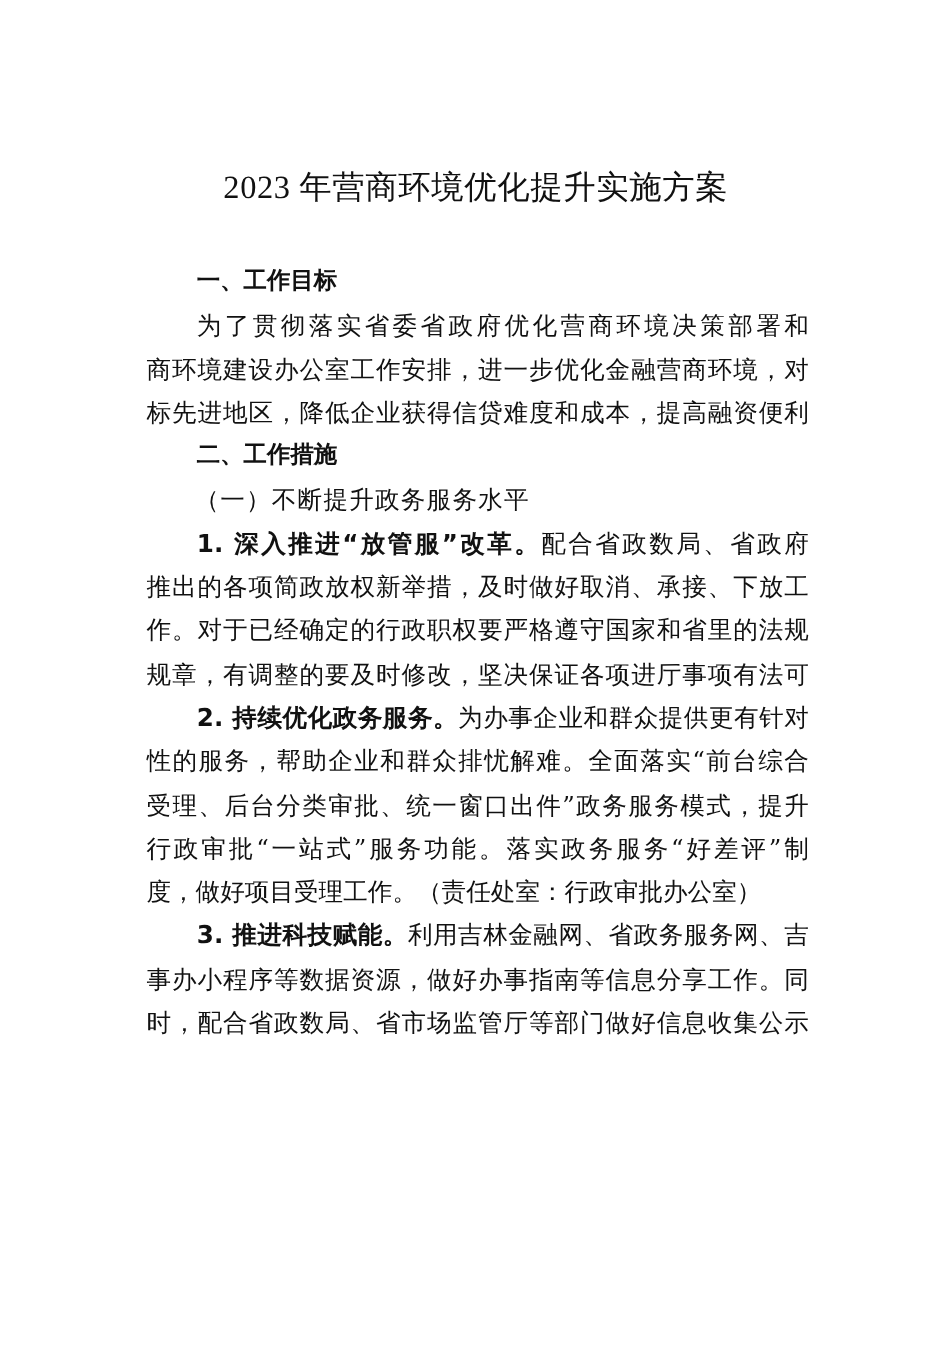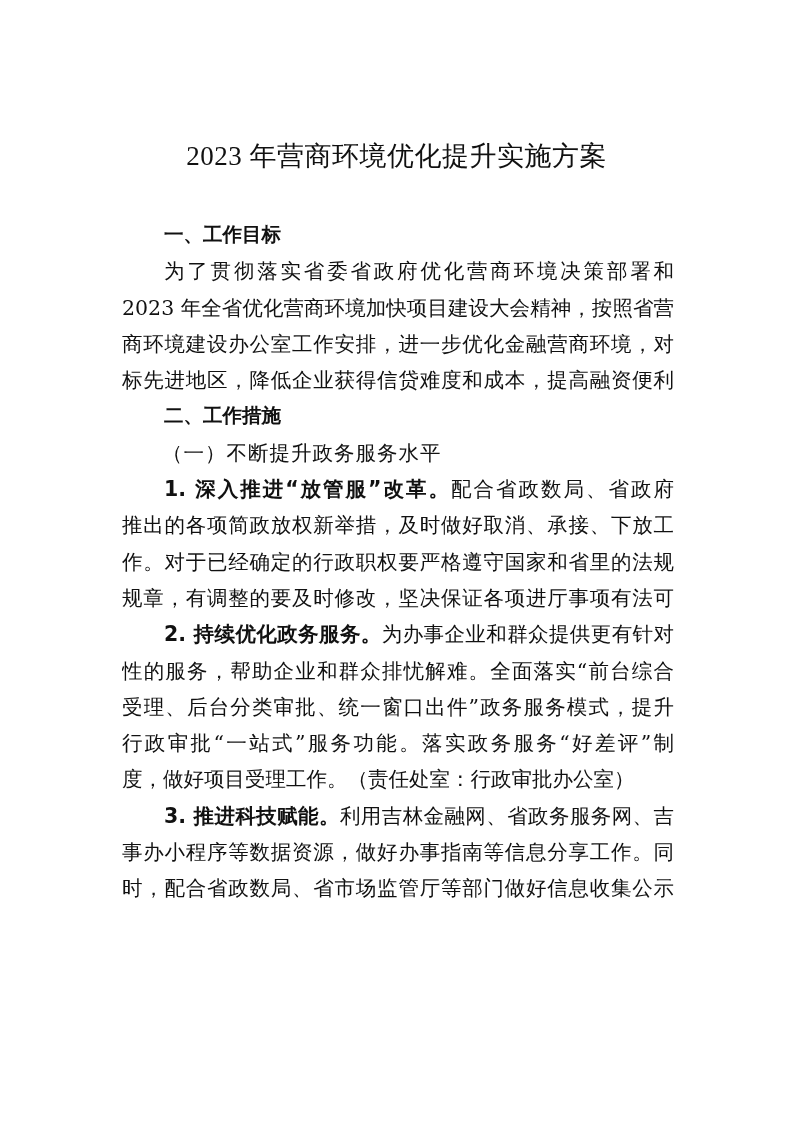--- a/index.html
+++ b/index.html
@@ -19,37 +19,36 @@
     position: absolute; left: 122px; top: 217px; width: 552px;
   }
   .line {
     height: 36.3px; line-height: 36.3px; font-size: 20.5px;
     white-space: nowrap; text-align: justify; text-align-last: justify;
     overflow: hidden;
   }
   .line.last { text-align-last: left; }
   .indent { padding-left: 42px; }
   .h1 {
-    font-family: Liberation Serif, serif;
+    font-family: Liberation Mono, monospace;
     font-weight: bold; font-size: 19.5px; text-align-last: left;
     padding-left: 42px;
   }
   .h2 { text-align-last: left; padding-left: 40px; letter-spacing: 1px; }
   .bold { font-weight: bold; font-family: "DejaVu Sans", "Liberation Sans", sans-serif; }
 </style>
 </head>
 <body>
 
 <div class="page">
   <div class="title">2023 年营商环境优化提升实施方案</div>
 
   <div class="body">
     <div class="line h1">一、工作目标</div>
     <div class="line indent">为了贯彻落实省委省政府优化营商环境决策部署和</div>
-    <div class="line">2023 年全省优化营商环境加快项目建设大会精神，按照省营</div>
     <div class="line">商环境建设办公室工作安排，进一步优化金融营商环境，对</div>
     <div class="line">标先进地区，降低企业获得信贷难度和成本，提高融资便利</div>
 
     <div class="line h1">二、工作措施</div>
     <div class="line h2">（一）不断提升政务服务水平</div>
 
     <div class="line indent"><span class="bold">1. 深入推进“放管服”改革。</span><span>配合省政数局、省政府</span></div>
     <div class="line">推出的各项简政放权新举措，及时做好取消、承接、下放工</div>
     <div class="line">作。对于已经确定的行政职权要严格遵守国家和省里的法规</div>
     <div class="line">规章，有调整的要及时修改，坚决保证各项进厅事项有法可</div>

